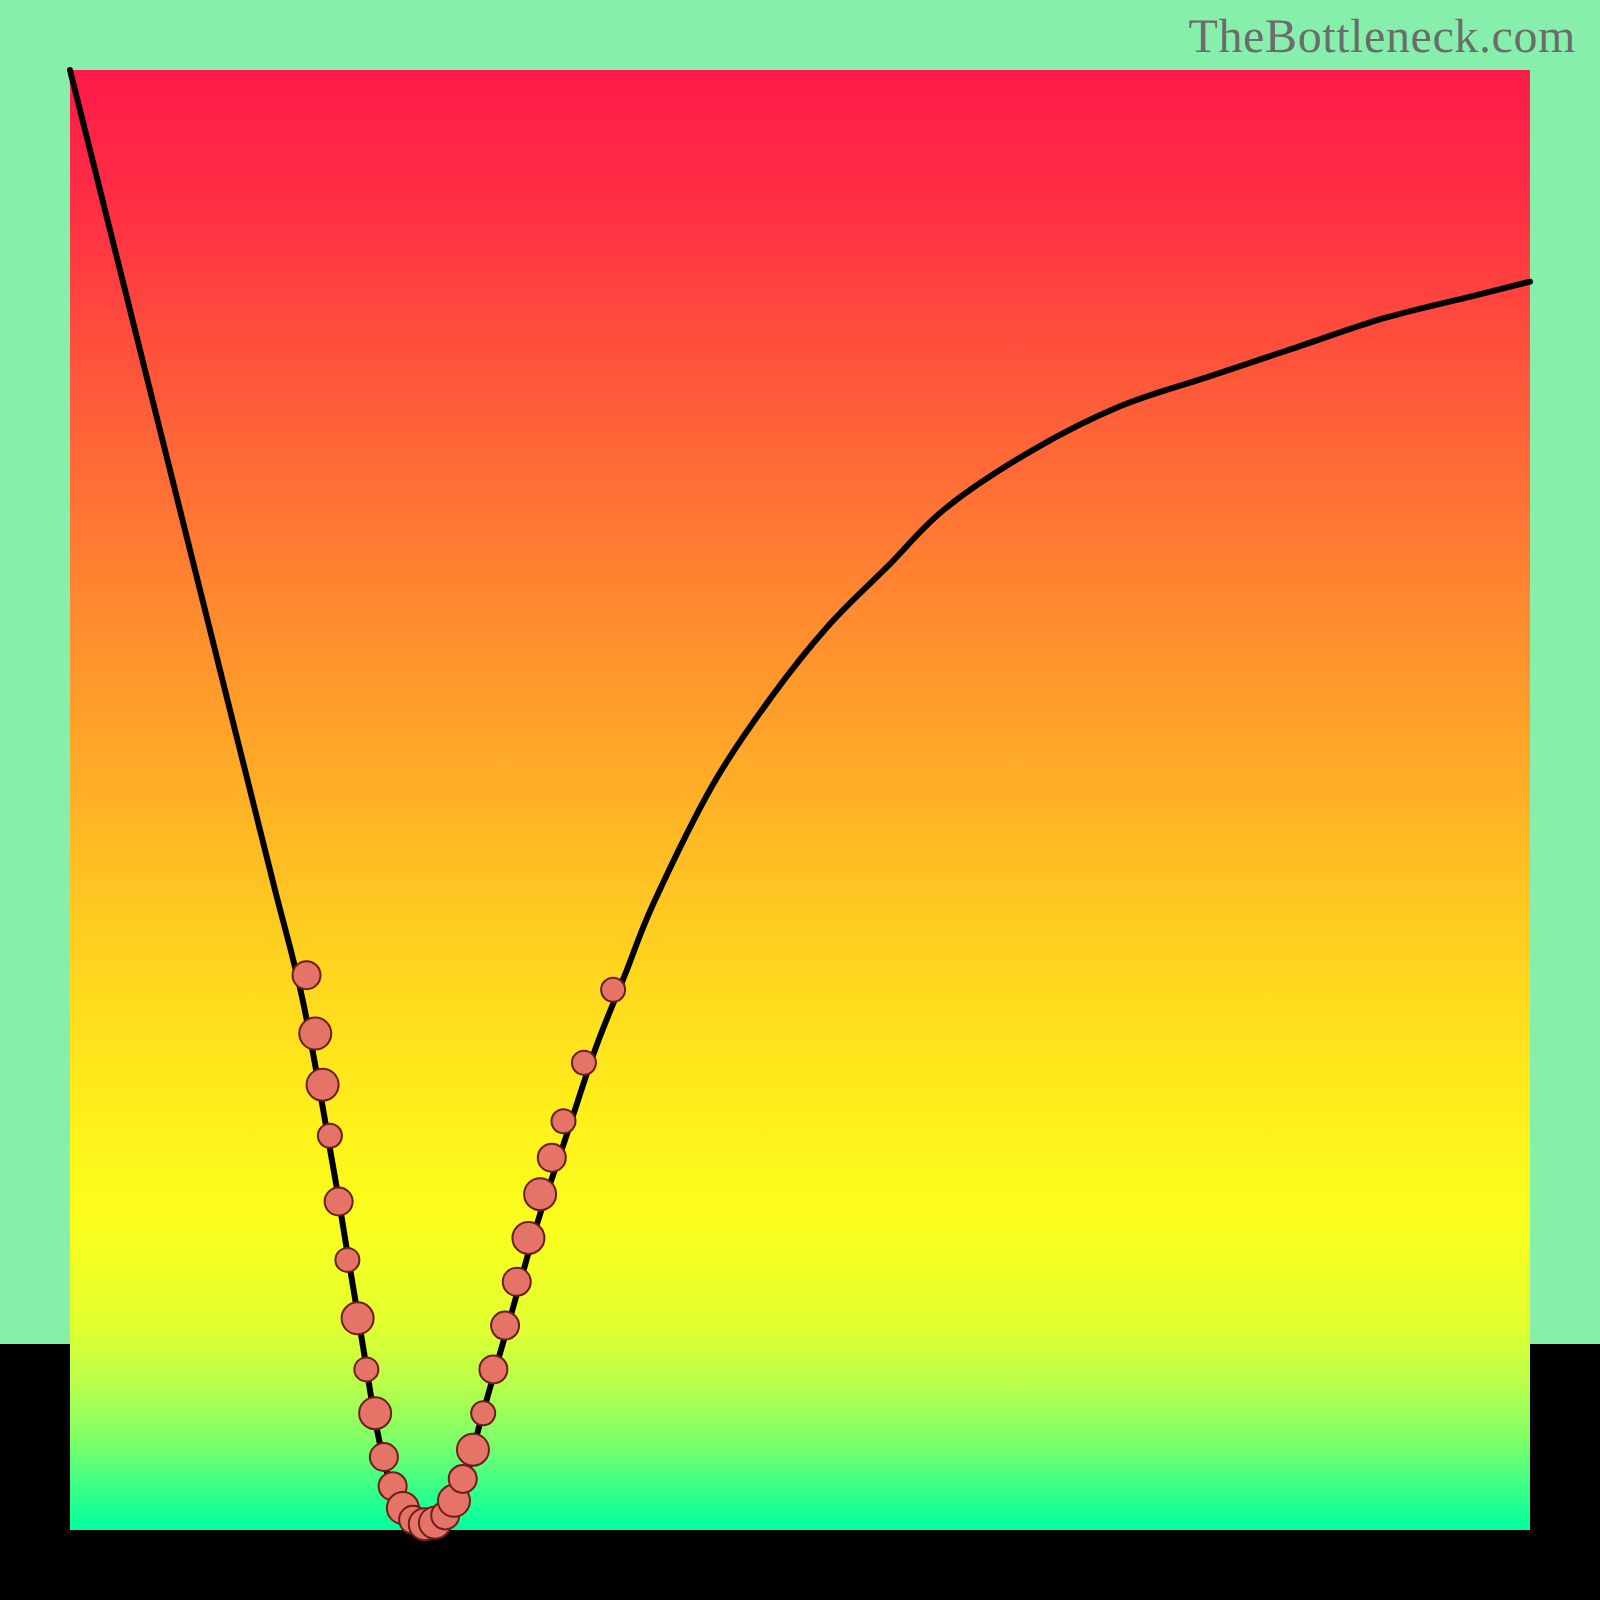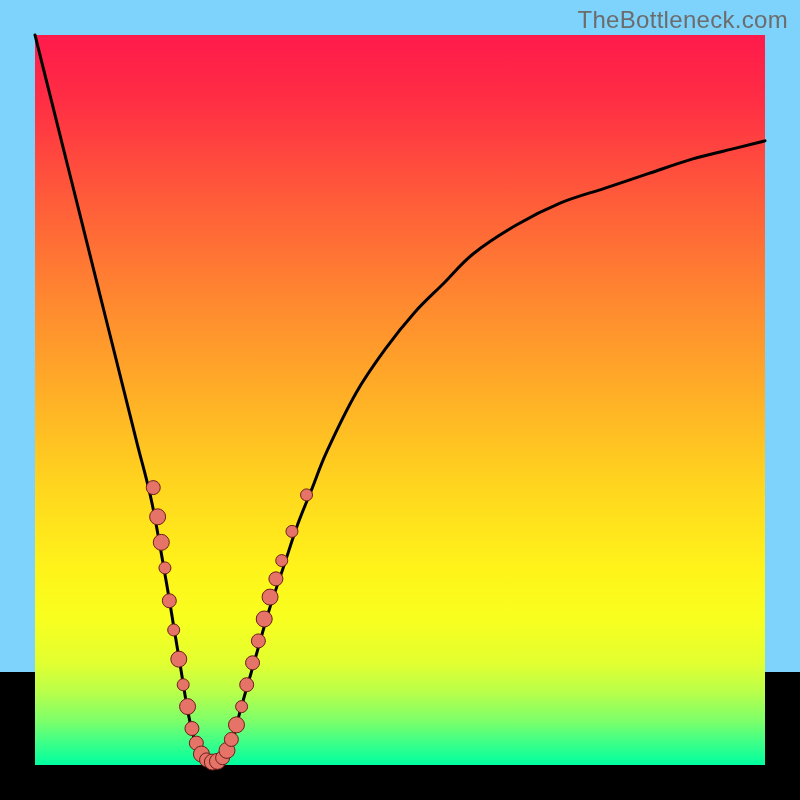--- a/index.html
+++ b/index.html
@@ -10,21 +10,22 @@
     background: #000;
     overflow: hidden;
     font-family: Arial, Helvetica, sans-serif;
   }
   .frame {
     position: absolute;
     left: 0;
     top: 0;
     width: 800px;
     height: 672px;
-    background: #7dd3fc;
+    background: #86efac;
+    font-family: Liberation Serif, serif;
   }
   .plot-area {
     position: absolute;
     left: 35px;
     top: 35px;
     width: 730px;
     height: 730px;
     background: linear-gradient(
       to bottom,
       #ff1a4b 0%,

